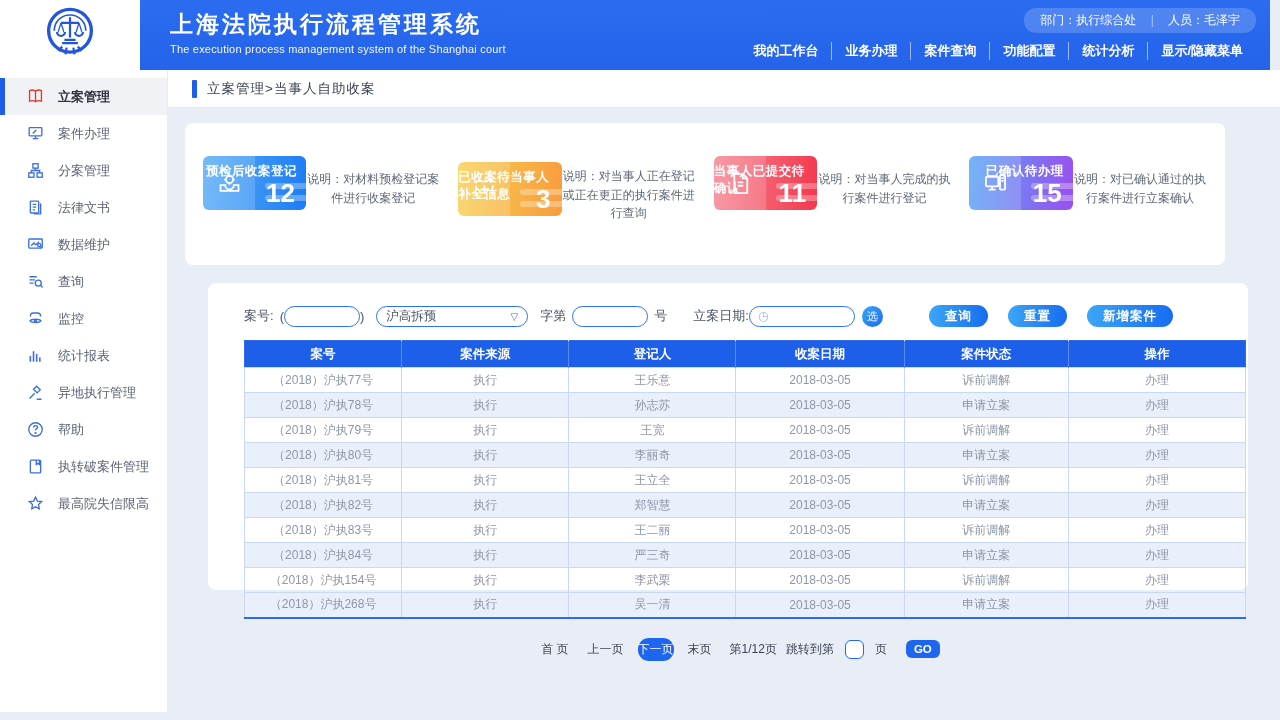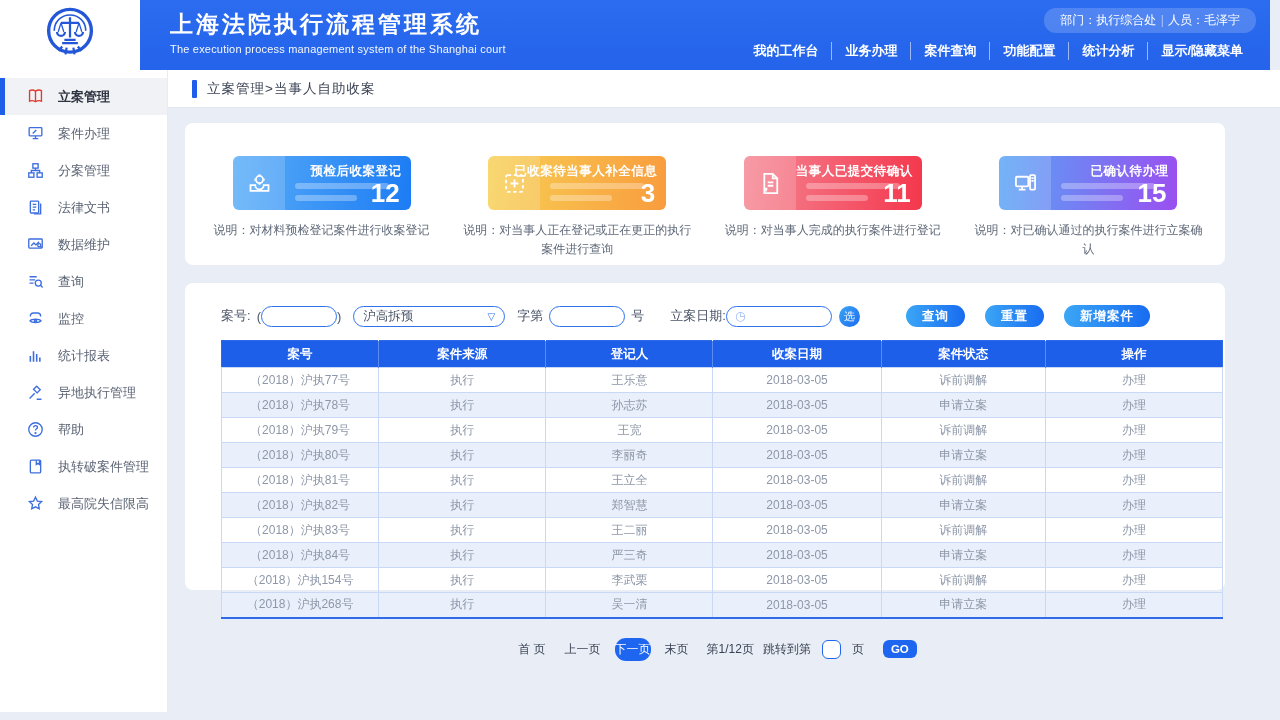--- a/index.html
+++ b/index.html
@@ -8,21 +8,21 @@
 
   
   .logo-box { position:absolute; left:0; top:0; width:140px; height:70px; background:#fff;
               display:flex; align-items:center; justify-content:center; z-index:3; }
   .header { position:absolute; left:140px; right:10px; top:0; height:70px;
             background:linear-gradient(180deg,#2B6CF0,#2463EA); color:#fff; z-index:2; }
   .header-title-wrap { position:absolute; left:30px; top:9px; }
   .header-title { font-size:23px; font-weight:bold; letter-spacing:3px; }
   .header-subtitle { font-size:11px; margin-top:3px; opacity:.95; letter-spacing:.2px; }
   .user-badge { position:absolute; right:14px; top:8px; background:rgba(255,255,255,.18);
-                border-radius:12px; padding:4px 16px; font-size:12px; display:flex; align-items:flex-end; }
+                border-radius:12px; padding:4px 16px; font-size:12px; display:flex; gap:10px; align-items:flex-end; }
   .user-badge .div { opacity:.65; }
   .top-nav { position:absolute; right:14px; bottom:10px; display:flex; align-items:center; }
   .top-nav .nav-item { font-size:13px; font-weight:bold; padding:0 13px; cursor:pointer; white-space:nowrap; }
   .top-nav .nav-item + .nav-item { border-left:1px solid rgba(255,255,255,.55); }
 
   
   .sidebar { position:absolute; left:0; top:70px; width:168px; bottom:8px; background:#fff;
              border-right:1px solid #E8ECF2; padding-top:8px; z-index:2; }
   .side-item { position:relative; height:37px; display:flex; align-items:center; padding-left:26px;
                gap:13px; font-size:13px; color:#5B6474; cursor:pointer; }
@@ -34,24 +34,24 @@
 
   
   .breadcrumb-band { position:absolute; left:168px; right:0; top:70px; height:38px; background:#fff;
                      border-bottom:1px solid #E2E8F1; display:flex; align-items:center; padding-left:24px; gap:10px; z-index:1; }
   .crumb-bar { width:5px; height:18px; background:#1E5EE8; border-radius:1px; }
   .breadcrumb-text { font-size:13.5px; color:#3A4354; letter-spacing:1px; }
 
   
   .panel { position:absolute; left:185px; width:1040px; background:#fff; border-radius:8px; }
   .panel-stats { top:123px; height:142px; display:flex; justify-content:space-evenly; align-items:flex-start; padding-top:33px; }
-  .panel-table { top:283px; height:307px; padding:22px 16px 0 36px; }
-
-  
-  .stat-col { width:238px; display:flex; flex-direction:column; align-items:center; }
+  .panel-table { top:283px; height:307px; padding:22px 16px 0 36px;margin-left:23px; }
+
+  
+  .stat-col { width:238px; display:flex; flex-direction:row; align-items:center; }
   .stat-card { position:relative; width:178px; height:54px; border-radius:6px; overflow:hidden; cursor:pointer; }
   .stat-card .band { position:absolute; left:0; top:0; bottom:0; width:52px; background:rgba(255,255,255,.17); }
   .stat-card .c-icon { position:absolute; left:13px; top:14px; width:27px; height:27px; color:#fff; }
   .stat-card .c-icon svg { width:100%; height:100%; }
   .stat-card .c-title { position:absolute; right:9px; top:7px; color:#fff; font-size:12.5px; font-weight:bold; letter-spacing:.5px; }
   .stat-card .c-value { position:absolute; right:11px; bottom:1px; color:#fff; font-size:26px; font-weight:bold; }
   .stat-card .sk1,.stat-card .sk2 { position:absolute; height:6px; border-radius:3px; background:rgba(255,255,255,.30); }
   .stat-card .sk1 { left:62px; top:27px; width:94px; }
   .stat-card .sk2 { left:62px; top:39px; width:62px; }
   .grad-blue   { background:linear-gradient(95deg,#59ADF8,#1C7CF4); }

